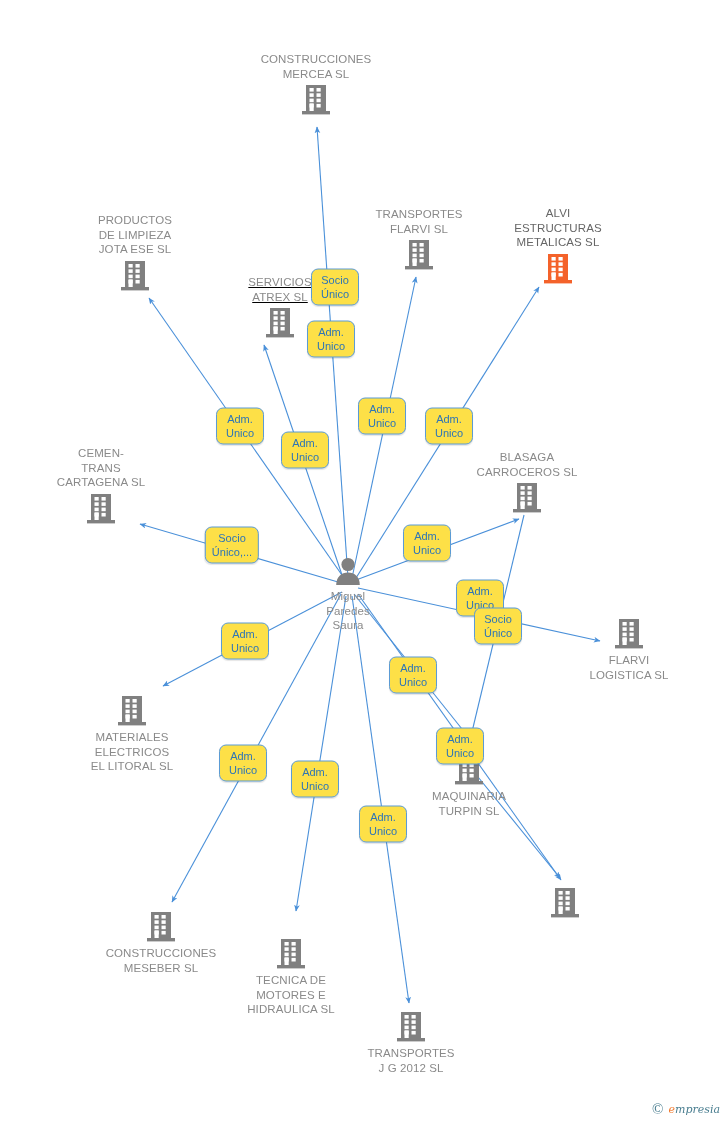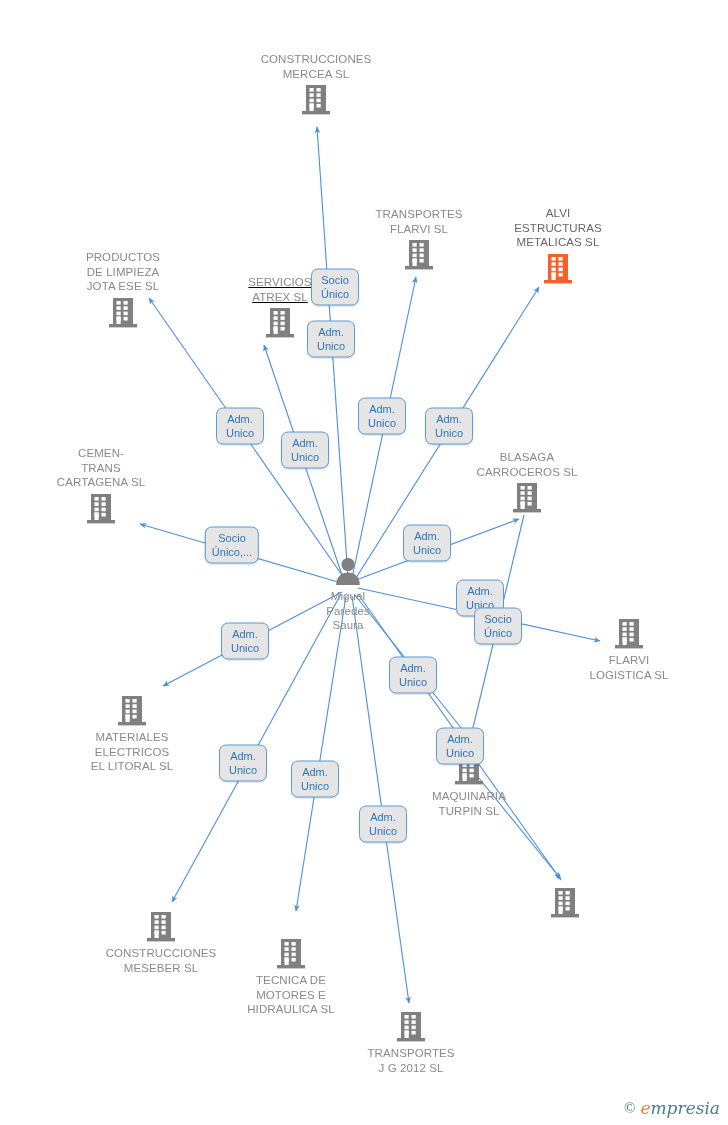--- a/index.html
+++ b/index.html
@@ -46,21 +46,21 @@
   .node-icon {
     display: block;
     margin: 0 auto;
   }
   .node.above .node-label { margin-bottom: 3px; }
   .node.below .node-label { margin-top: 3px; }
 
   .edge-label {
     position: absolute;
     transform: translate(-50%, -50%);
-    background: #e5e5e5;
+    background: #fde047;
     border: 1px solid #5b9bd5;
     border-radius: 7px;
     color: #2e75b6;
     font-size: 11px;
     line-height: 14px;
     padding: 3px 6px 4px 6px;
     text-align: center;
     white-space: pre-line;
     box-shadow: 0 1px 1px rgba(0,0,0,0.10);
     min-width: 34px;
@@ -77,21 +77,21 @@
   }
   .wm-c {
     color: #4a7e90;
     font-size: 15px;
     font-family: "Liberation Serif", serif;
   }
   .wm-text {
     font-family: "DejaVu Serif", serif;
     font-style: italic;
     color: #4a7e90;
-    font-size: 17px;
+    font-size: 11px;
   }
   .wm-text .e { color: #f07a2e; }
 </style>
 </head>
 <body>
 
 <div id="canvas">
 
   <svg id="edges" viewBox="0 0 728 1125">
     <defs>
@@ -130,21 +130,21 @@
           <rect x="8.5" y="9.3" width="4.2" height="3.6" fill="#ffffff"></rect>
           <rect x="15.5" y="9.3" width="4.2" height="3.6" fill="#ffffff"></rect>
           <rect x="8.5" y="14.6" width="4.2" height="3.6" fill="#ffffff"></rect>
           <rect x="15.5" y="14.6" width="4.2" height="3.6" fill="#ffffff"></rect>
           <rect x="8.5" y="19.9" width="4.2" height="3.6" fill="#ffffff"></rect>
           <rect x="15.5" y="19.9" width="4.2" height="3.6" fill="#ffffff"></rect>
           <rect x="8.5" y="19.3" width="4.2" height="7.7" fill="#ffffff"></rect>
           <rect x="1" y="27" width="28" height="3.4" fill="#808080"></rect>
         </svg>
       </div>
-      <div class="node above" style="left: 123px; top: 213px; margin-top: 37px;">
+      <div class="node above" style="left: 135px; top: 213px;">
         <div class="node-label">PRODUCTOS
 DE LIMPIEZA
 JOTA ESE SL</div>
         <svg width="30" height="32" viewBox="0 0 30 32" class="node-icon">
           <rect x="5" y="1" width="20" height="26" fill="#808080"></rect>
           <rect x="8.5" y="4" width="4.2" height="3.6" fill="#ffffff"></rect>
           <rect x="15.5" y="4" width="4.2" height="3.6" fill="#ffffff"></rect>
           <rect x="8.5" y="9.3" width="4.2" height="3.6" fill="#ffffff"></rect>
           <rect x="15.5" y="9.3" width="4.2" height="3.6" fill="#ffffff"></rect>
           <rect x="8.5" y="14.6" width="4.2" height="3.6" fill="#ffffff"></rect>

